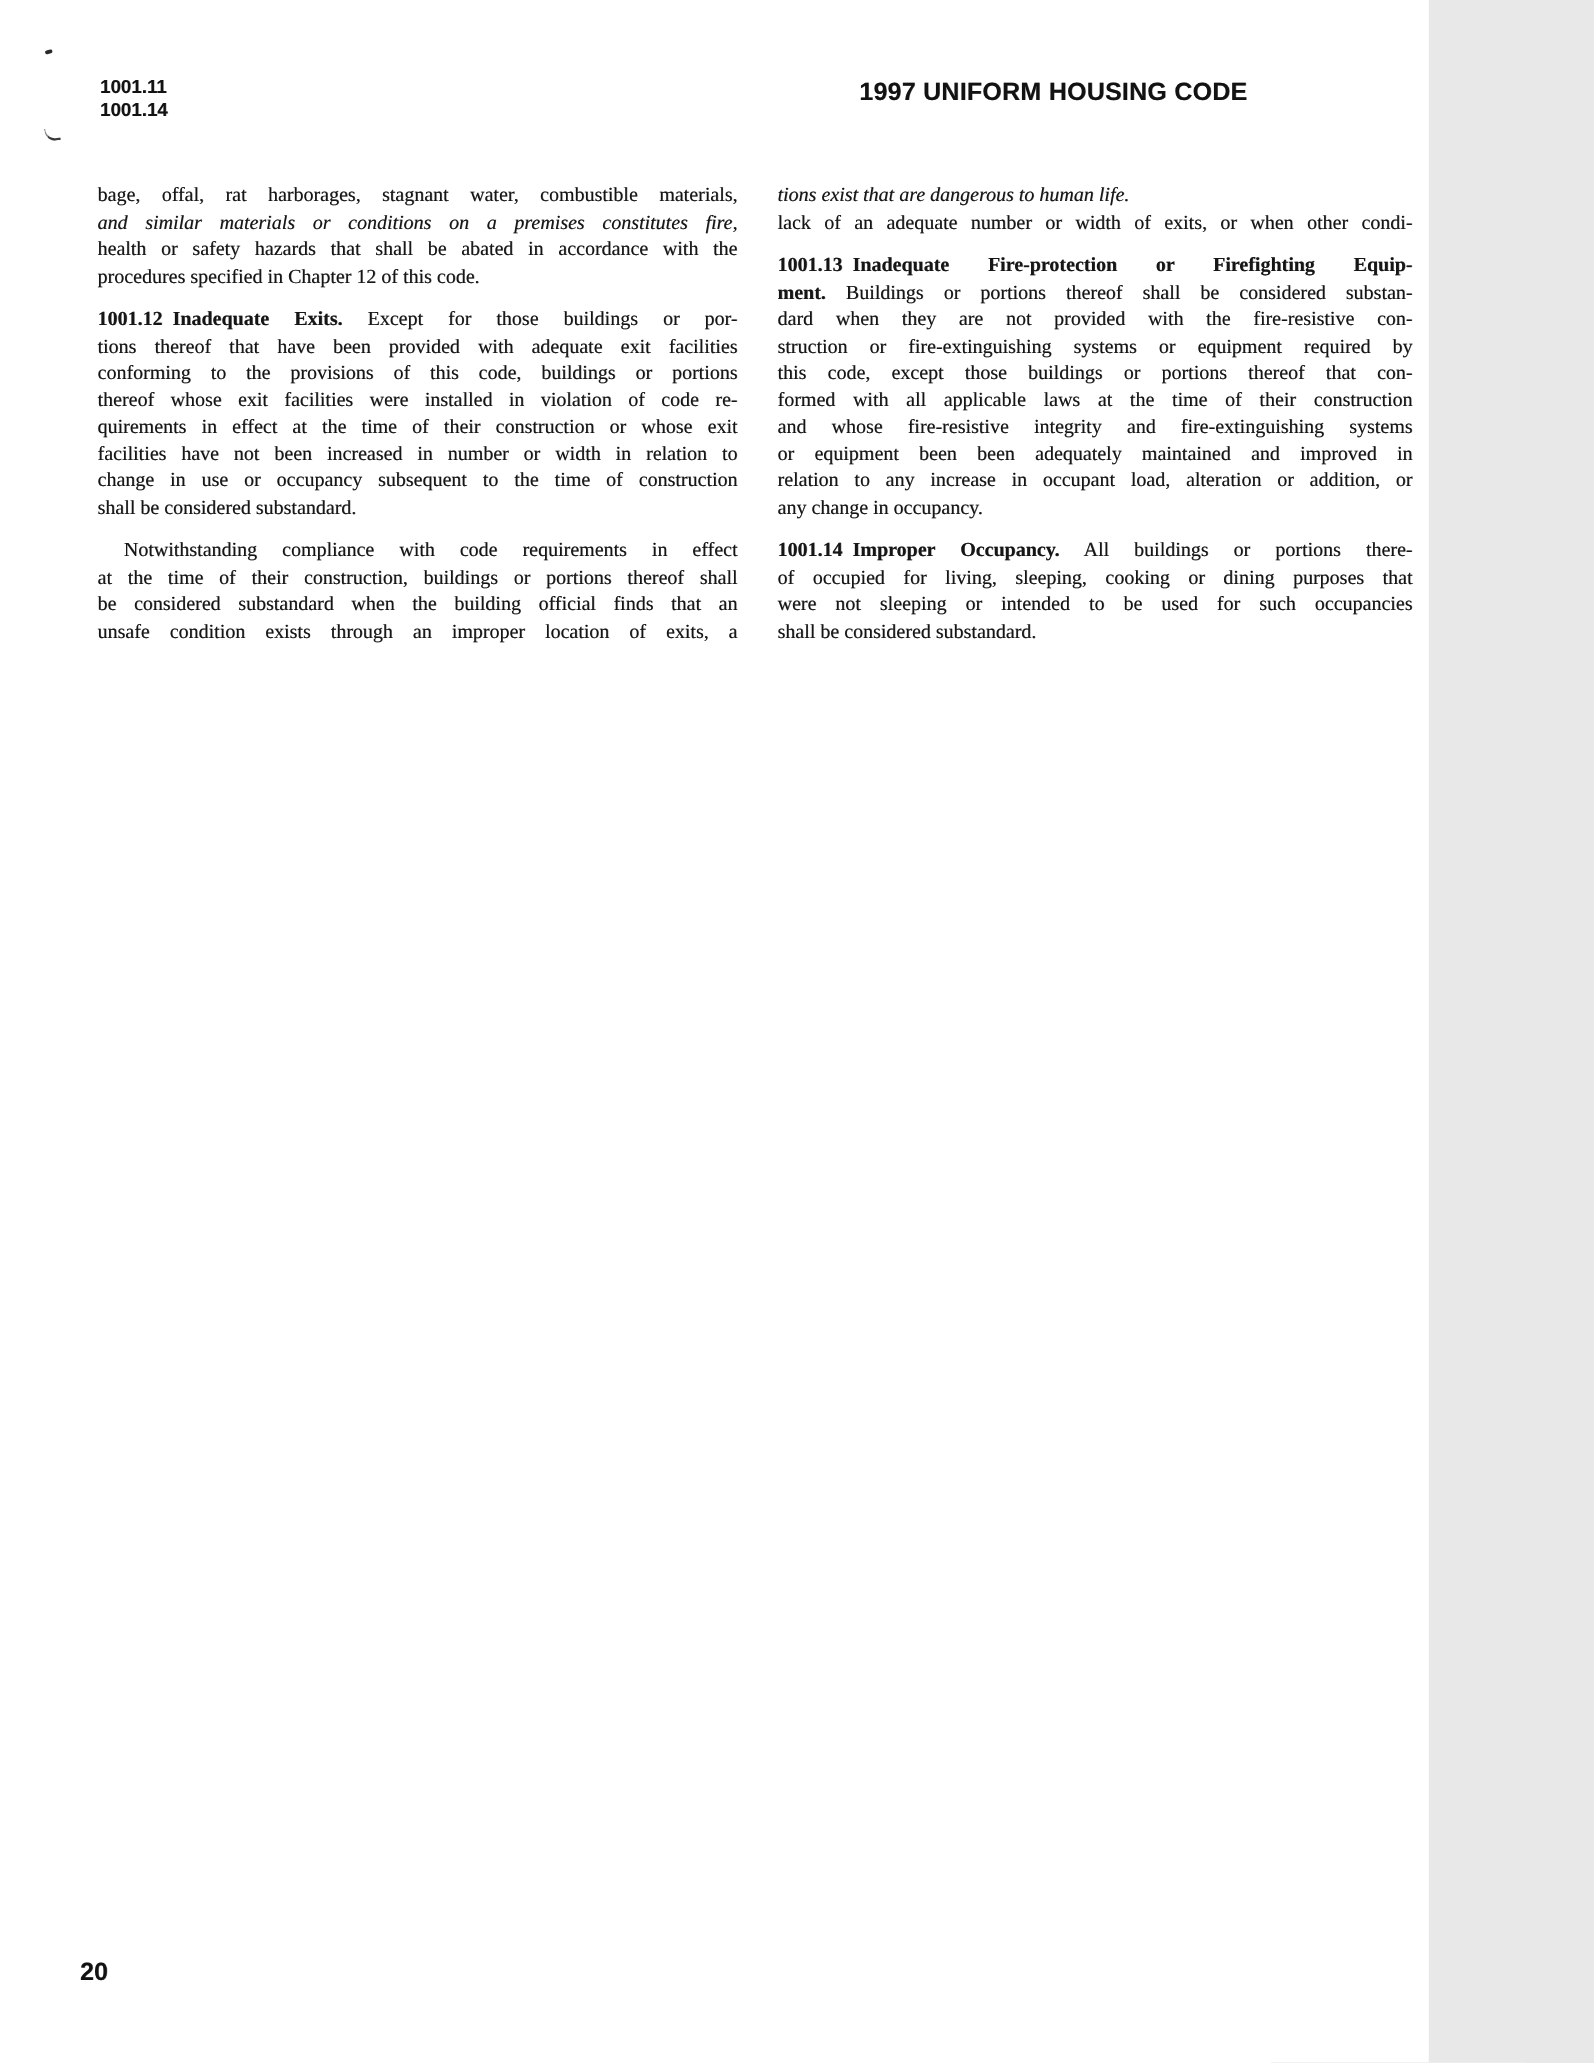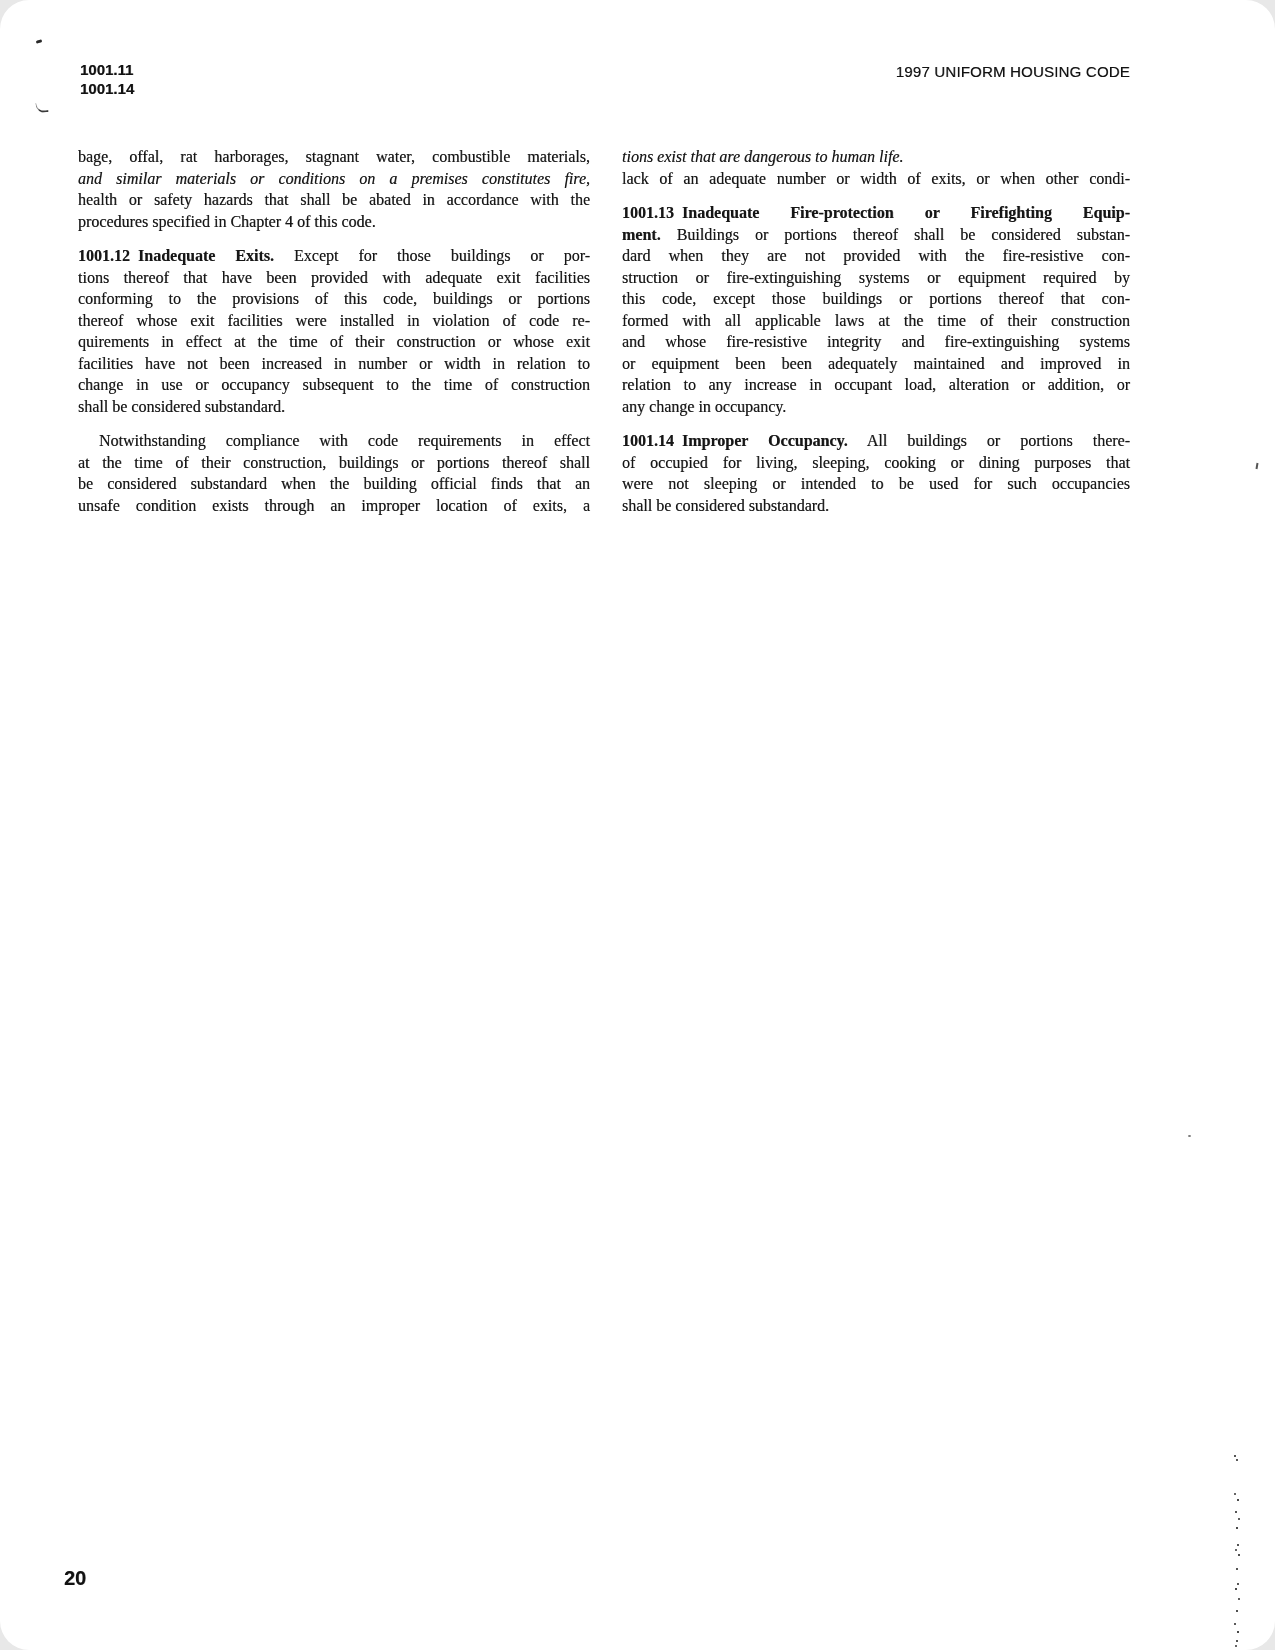--- a/index.html
+++ b/index.html
@@ -1,35 +1,34 @@
 <!DOCTYPE html>
 <html><head>
 <meta charset="utf-8">
 <style>
   html, body { margin: 0; padding: 0; background: #e8e8e8; }
   .page {
     position: relative;
-    width: 1275px;
+    width: 1143px;
     height: 1650px;
     background: #ffffff;
     overflow: hidden;
     color: #161616;
     font-family: "Liberation Serif", "DejaVu Serif", serif;
-    border-radius: 29px;
   }
   .hdr-left {
     position: absolute; left: 80px; top: 60px;
     font-family: "Liberation Sans", "DejaVu Sans", sans-serif;
     font-weight: bold; font-size: 15px; line-height: 19px; color: #121212;
     text-shadow: 0.4px 0 0 rgba(17,17,17,0.5);
   }
   .hdr-right {
     position: absolute; top: 63px; right: 145px;
     font-family: "Liberation Sans", "DejaVu Sans", sans-serif;
-    font-weight: normal; font-size: 15px; color: #121212;
+    font-weight: bold; font-size: 20px; color: #121212;
     letter-spacing: 0.2px;
     text-shadow: 0.4px 0 0 rgba(17,17,17,0.5);
   }
   .col {
     position: absolute; top: 146px;
     font-size: 16px; line-height: 21.5px;
     text-shadow: 0.35px 0 0 rgba(20,20,20,0.55);
   }
   .col-left  { left: 78px;  width: 512px; }
   .col-right { left: 622px; width: 508px; }
@@ -88,21 +87,21 @@
     <div>1001.14</div>
   </div>
 
   <div class="hdr-right">1997 UNIFORM HOUSING CODE</div>
 
   <div class="col col-left">
       <div class="para">
         <div class="line">bage, offal, rat harborages, stagnant water, combustible materials,</div>
         <div class="line italic">and similar materials or conditions on a premises constitutes fire,</div>
         <div class="line">health or safety hazards that shall be abated in accordance with the</div>
-        <div class="line last">procedures specified in Chapter 4 of this code.</div>
+        <div class="line last">procedures specified in Chapter 12 of this code.</div>
       </div>
       <div class="para">
         <div class="line"><span class="bold">1001.12 Inadequate Exits.</span> Except for those buildings or por-</div>
         <div class="line">tions thereof that have been provided with adequate exit facilities</div>
         <div class="line">conforming to the provisions of this code, buildings or portions</div>
         <div class="line">thereof whose exit facilities were installed in violation of code re-</div>
         <div class="line">quirements in effect at the time of their construction or whose exit</div>
         <div class="line">facilities have not been increased in number or width in relation to</div>
         <div class="line">change in use or occupancy subsequent to the time of construction</div>
         <div class="line last">shall be considered substandard.</div>

